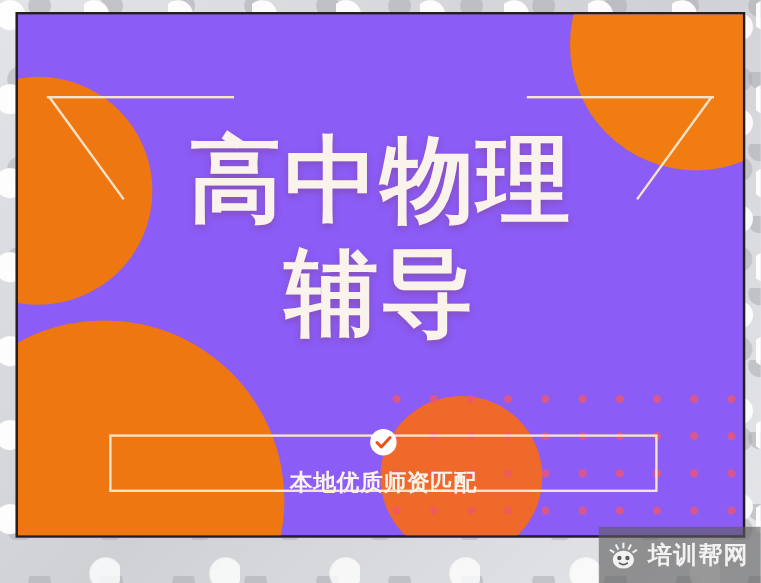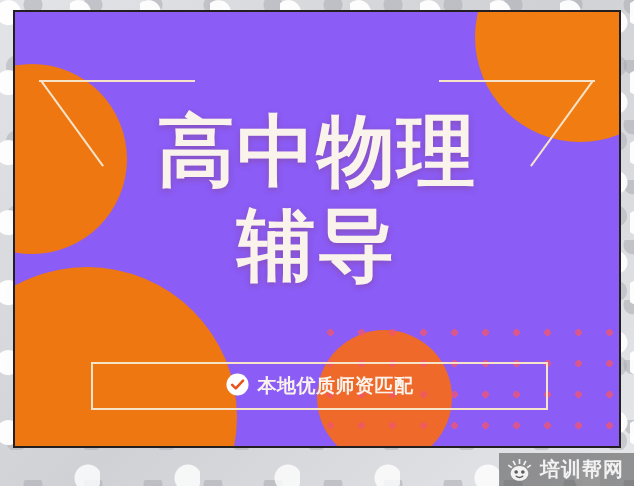--- a/index.html
+++ b/index.html
@@ -113,44 +113,45 @@
     border: 2px solid #f7e3c8;
     box-sizing: border-box;
     display: flex;
     align-items: center;
     justify-content: space-around;
     gap: 10px;
     padding: 0 14px;
   }
   .feature {
     display: flex;
-    align-items: flex-start;
+    align-items: center;
     gap: 9px;
     white-space: nowrap;
+    flex-direction: column;
   }
   .check-icon {
     flex: 0 0 auto;
     width: 23px;
     height: 23px;
     display: block;
   }
   .feature-label {
     color: #faf3ec;
     font-size: 19px;
     font-weight: 700;
     letter-spacing: .5px;
     font-family: "DejaVu Sans", "Liberation Sans", sans-serif;
   }
 
   
   .watermark {
     position: absolute;
     right: 0px;
     bottom: 0px;
-    height: 33px;
+    height: 47px;
     padding: 0 10px 0 8px;
     display: flex;
     align-items: center;
     gap: 8px;
     background: rgba(92,92,92,.62);
   }
   .watermark-text {
     color: #f2f2f2;
     font-size: 20px;
     font-weight: 700;

